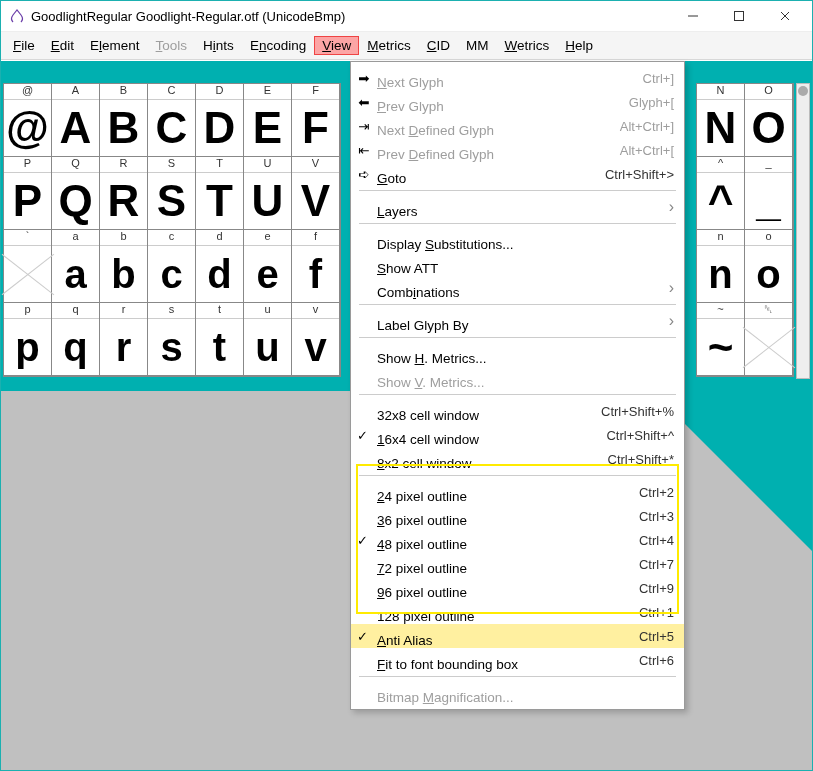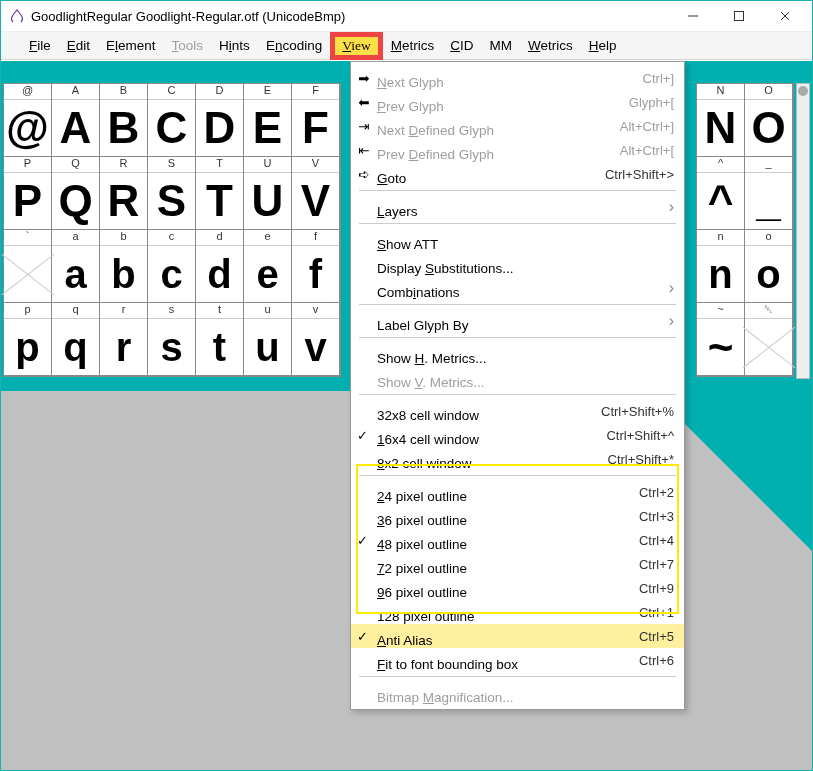--- a/index.html
+++ b/index.html
@@ -3,24 +3,24 @@
 <meta charset="utf-8">
 <style>
   * { box-sizing: border-box; margin: 0; padding: 0; }
   body { font-family: "Segoe UI", Arial, sans-serif; font-size: 13px; background: #fff; }
   .window { width: 813px; height: 771px; border: 1px solid #1bb0b0; background: #fff; position: relative; overflow: hidden; }
   .titlebar { height: 31px; background: #fff; display: flex; align-items: center; padding: 0 4px 0 8px; border-bottom:1px solid #eee;}
   .titlebar .app-icon { width:16px;height:16px; margin-right:6px; display:flex; align-items:center; justify-content:center;}
   .titlebar .title { flex:1; font-size:13px; color:#000; }
   .win-btn { width: 46px; height: 30px; display:flex; align-items:center; justify-content:center; }
   .win-btn svg { width:12px; height:12px; }
-  .menubar { height: 28px; background:#f5f5f5; border-bottom:1px solid #d8d8d8; display:flex; align-items:center; padding:0 20px; font-size:13.5px;}
+  .menubar { height: 28px; background:#f5f5f5; border-bottom:1px solid #d8d8d8; display:flex; align-items:center; padding:0 4px; font-size:13.5px;}
   .menubar .menu-item { padding: 2px 8px; cursor: default; }
   .menubar .menu-item.disabled { color:#9e9e9e; }
-  .menubar .menu-item.active { background:#fde047; border:5px solid #ef4444; padding:1px 7px;font-family:Liberation Serif, serif;}
+  .menubar .menu-item.active { background:#fca5a5; border:1px solid #ef4444; padding:1px 7px;}
   .underline { text-decoration: underline; text-decoration-skip-ink: none; }
 
   .workspace { position:absolute; top:60px; left:0; right:0; bottom:0; background:#00b0b0; }
   .gray-area { position:absolute; left:0; top:330px; right:0; bottom:0; background:#c0c0c0; }
   .tri { position:absolute; right:0; top:330px; width:0;height:0;
          border-top: 160px solid #00b0b0;
          border-left: 160px solid transparent; }
 
   .glyph-grid { position:absolute; left:2px; top:22px; display:grid; grid-template-columns: repeat(7, 48px); background:#fff; border:1px solid #888;}
   .glyph-grid.right { left:auto; right:18px; grid-template-columns: repeat(2,48px);}
@@ -277,24 +277,24 @@
           <span class="lbl"><span class="underline">G</span><span>oto</span></span>
           <span class="accel">Ctrl+Shift+&gt;</span>
         </div>
       <div class="dd-sep"></div>
       <div class="dd-row">
           <span class="lbl"><span class="underline">L</span><span>ayers</span></span>
           <span class="sub">›</span>
         </div>
       <div class="dd-sep"></div>
       <div class="dd-row">
+          <span class="lbl">Display <span class="underline">S</span>ubstitutions...</span>
+        </div>
+      <div class="dd-row">
           <span class="lbl"><span class="underline">S</span><span>how ATT</span></span>
-        </div>
-      <div class="dd-row">
-          <span class="lbl">Display <span class="underline">S</span>ubstitutions...</span>
         </div>
       <div class="dd-row">
           <span class="lbl">Comb<span class="underline">i</span>nations</span>
           <span class="sub">›</span>
         </div>
       <div class="dd-sep"></div>
       <div class="dd-row">
           <span class="lbl">Label Glyph By</span>
           <span class="sub">›</span>
         </div>

